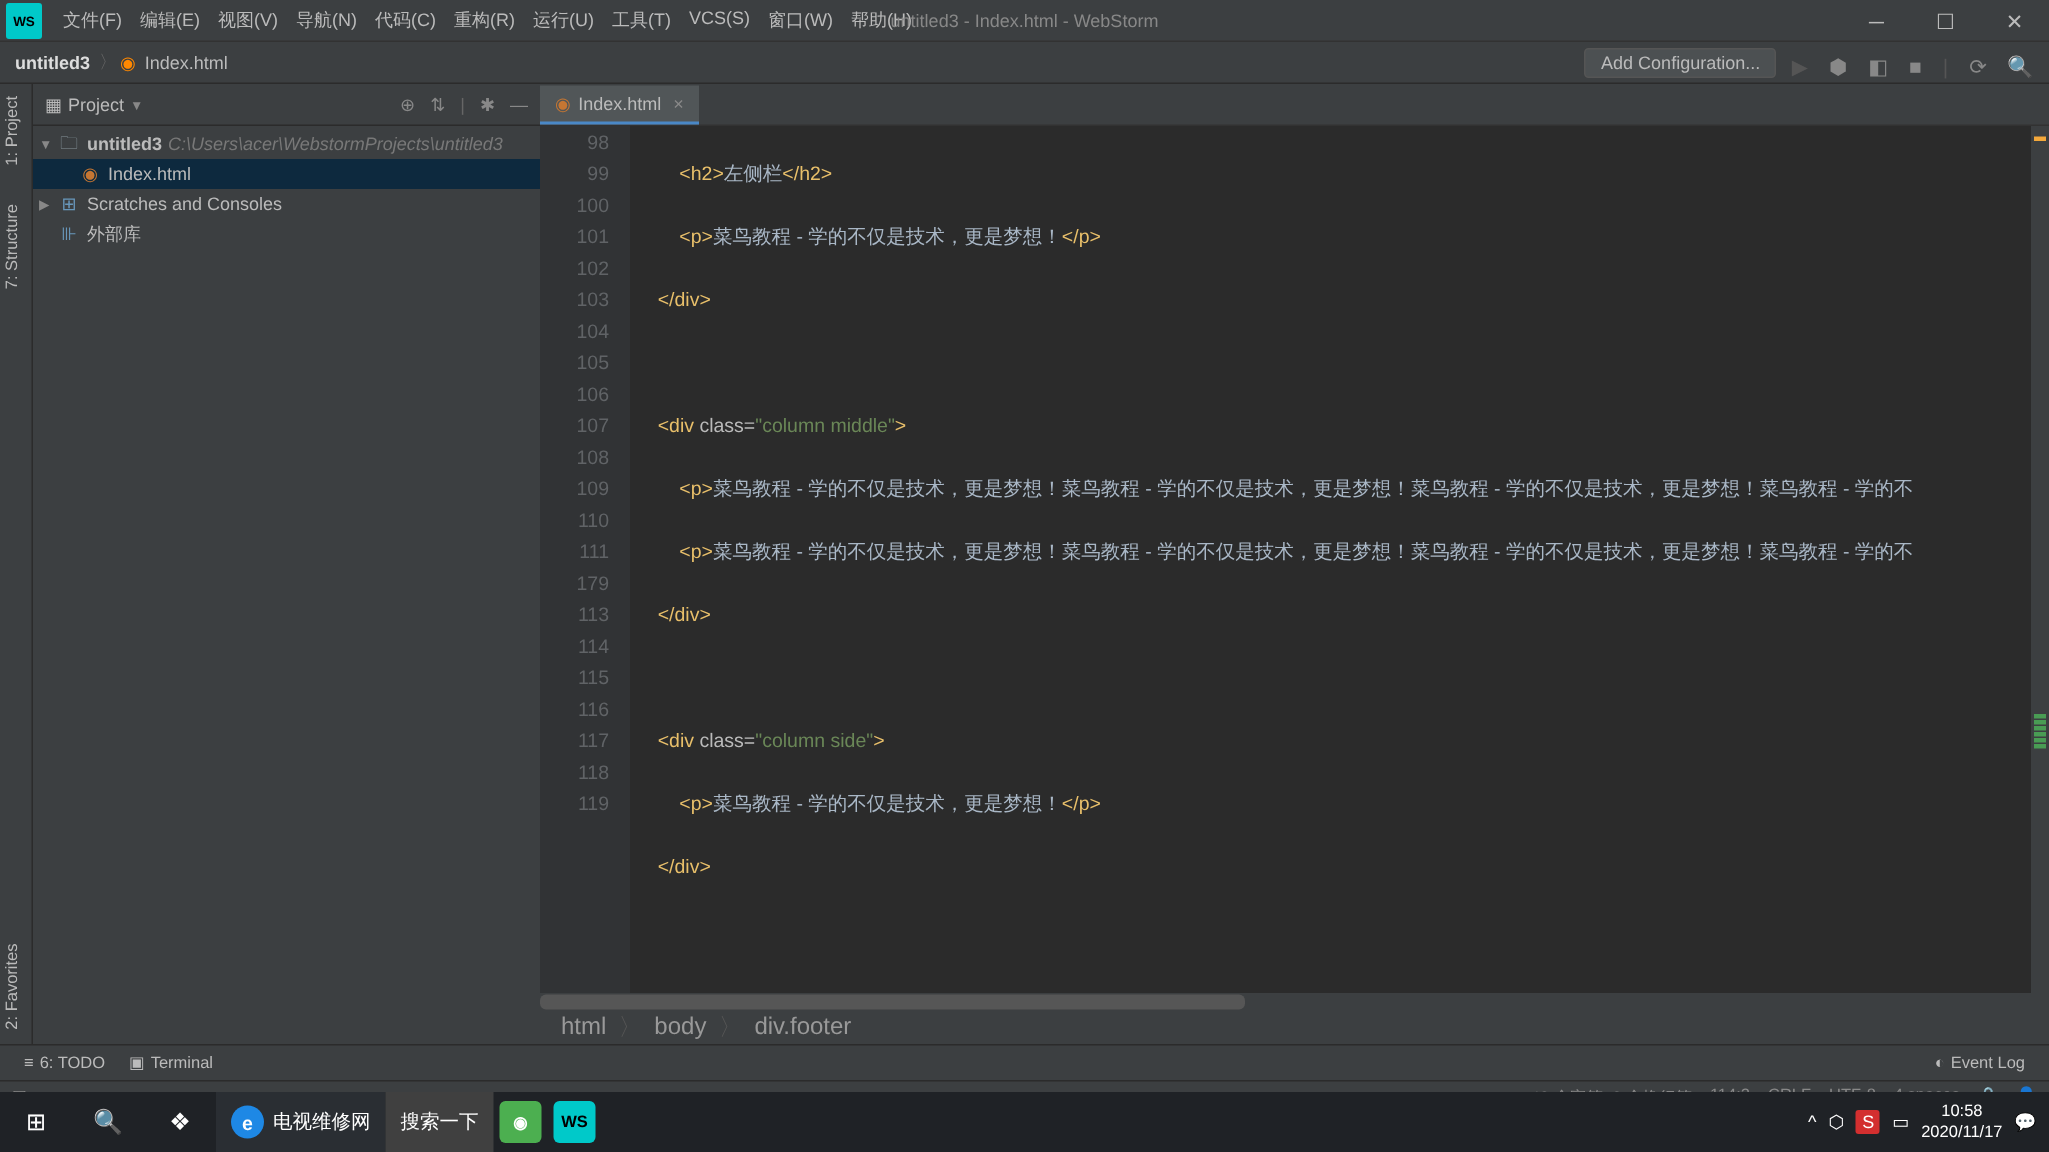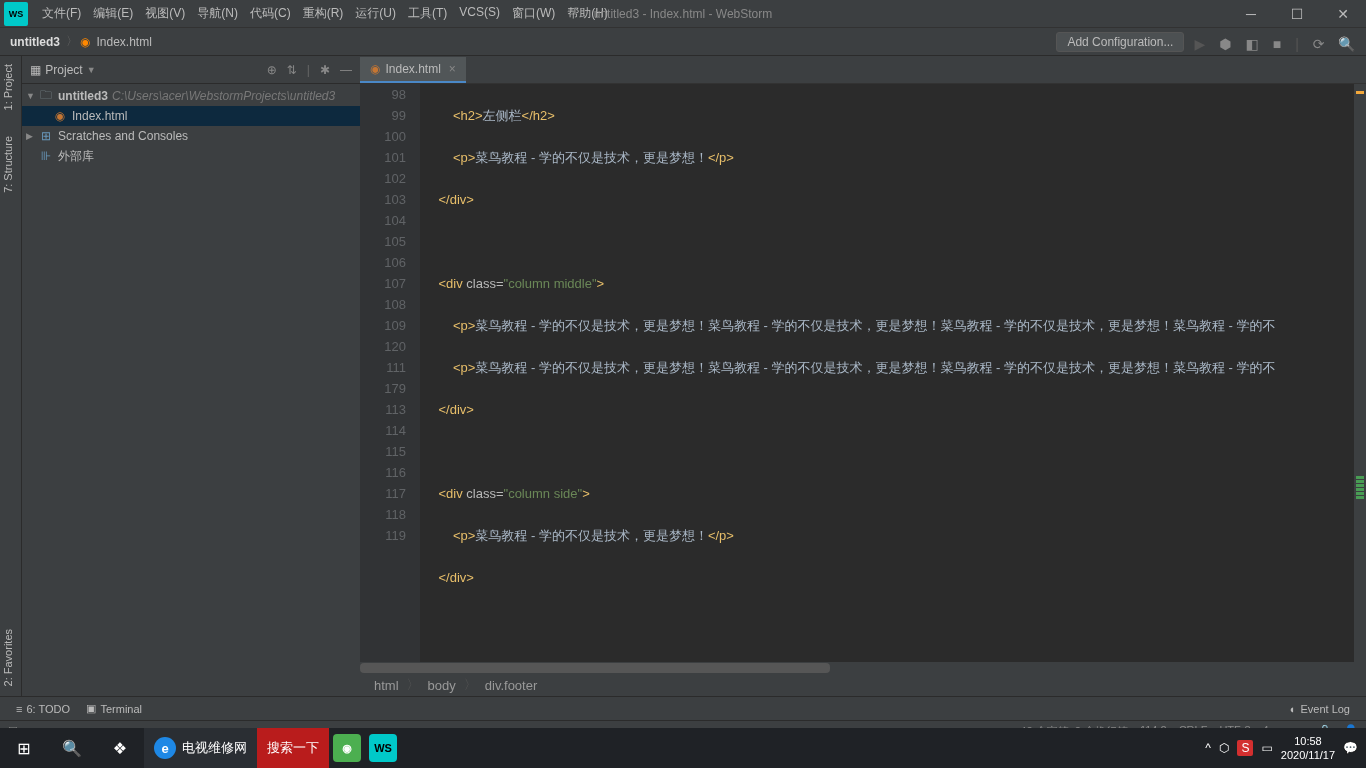--- a/index.html
+++ b/index.html
@@ -44,35 +44,35 @@
 .code { flex:1; position:relative; white-space:pre; overflow:hidden; }
 .code-line { height:21px; padding-left:4px; }
 .t-tag { color:#e8bf6a; }
 .t-attr { color:#bababa; }
 .t-str { color:#6a8757; }
 .t-text { color:#a9b7c6; }
 .err-stripe { width:12px; background:#3c3f41; }
 .err-mark { width:8px; height:3px; background:#f3a83b; margin:1px auto; }
 .hscroll { height:12px; background:#3c3f41; position:relative; }
 .hscroll-thumb { position:absolute; left:0; width:470px; height:10px; top:1px; background:#565656; border-radius:4px; cursor:pointer; }
-.bread-path { height:22px; background:#3c3f41; display:flex; align-items:center; padding-left:8px; color:#999; font-size:13px; }
+.bread-path { height:22px; background:#3c3f41; display:flex; align-items:center; padding-left:8px; color:#999; font-size:16px; }
 .bread-path span { padding:0 6px; }
 .bread-path .sep { color:#555; padding:0 2px; }
 
 .bottom-bar { height:24px; background:#3c3f41; display:flex; align-items:center; border-top:1px solid #2b2b2b; padding:0 8px; font-size:11px; }
 .bb-item { padding:0 8px; color:#bbb; cursor:pointer; display:flex; align-items:center; gap:4px; }
 .bb-right { margin-left:auto; display:flex; align-items:center; }
 .status { height:22px; background:#3c3f41; display:flex; align-items:center; padding:0 8px; font-size:11px; color:#888; border-top:1px solid #2b2b2b; }
 .status-right { margin-left:auto; display:flex; gap:12px; }
 
 .taskbar { position:absolute; bottom:0; left:0; right:0; height:40px; background:#1f2226; display:flex; align-items:center; color:#fff; }
 .tb-btn { width:48px; height:40px; display:flex; align-items:center; justify-content:center; cursor:pointer; font-size:16px; }
 .ie-app { display:flex; align-items:center; height:40px; padding:0 10px; background:#2a2e33; cursor:pointer; gap:6px; font-size:13px; }
 .ie-ico { width:22px; height:22px; border-radius:50%; background:#1e88e5; display:flex; align-items:center; justify-content:center; color:#fff; font-weight:bold; }
-.search-btn { background:#b91c1c; color:#fff; padding:0 10px; height:40px; display:flex; align-items:center; font-size:13px; cursor:pointer; }
+.search-btn { background:#404040; color:#fff; padding:0 10px; height:40px; display:flex; align-items:center; font-size:13px; cursor:pointer; }
 .app-ico { width:28px; height:28px; border-radius:4px; display:flex; align-items:center; justify-content:center; margin:0 4px; cursor:pointer; font-size:11px; font-weight:bold; }
 .tray { margin-left:auto; display:flex; align-items:center; padding-right:8px; gap:8px; font-size:12px; }
 .clock { text-align:center; line-height:14px; font-size:11px; }
 </style>
 </head>
 <body>
 
 <div class="titlebar">
   <div class="ws-logo">WS</div>
   <div class="menu">
@@ -173,21 +173,21 @@
           <div class="gutter-line">100</div>
           <div class="gutter-line">101</div>
           <div class="gutter-line">102</div>
           <div class="gutter-line">103</div>
           <div class="gutter-line">104</div>
           <div class="gutter-line">105</div>
           <div class="gutter-line">106</div>
           <div class="gutter-line">107</div>
           <div class="gutter-line">108</div>
           <div class="gutter-line">109</div>
-          <div class="gutter-line">120</div>
+          <div class="gutter-line">110</div>
           <div class="gutter-line">111</div>
           <div class="gutter-line">179</div>
           <div class="gutter-line">113</div>
           <div class="gutter-line">114</div>
           <div class="gutter-line">115</div>
           <div class="gutter-line">116</div>
           <div class="gutter-line">117</div>
           <div class="gutter-line">118</div>
           <div class="gutter-line">119</div>
       </div>

